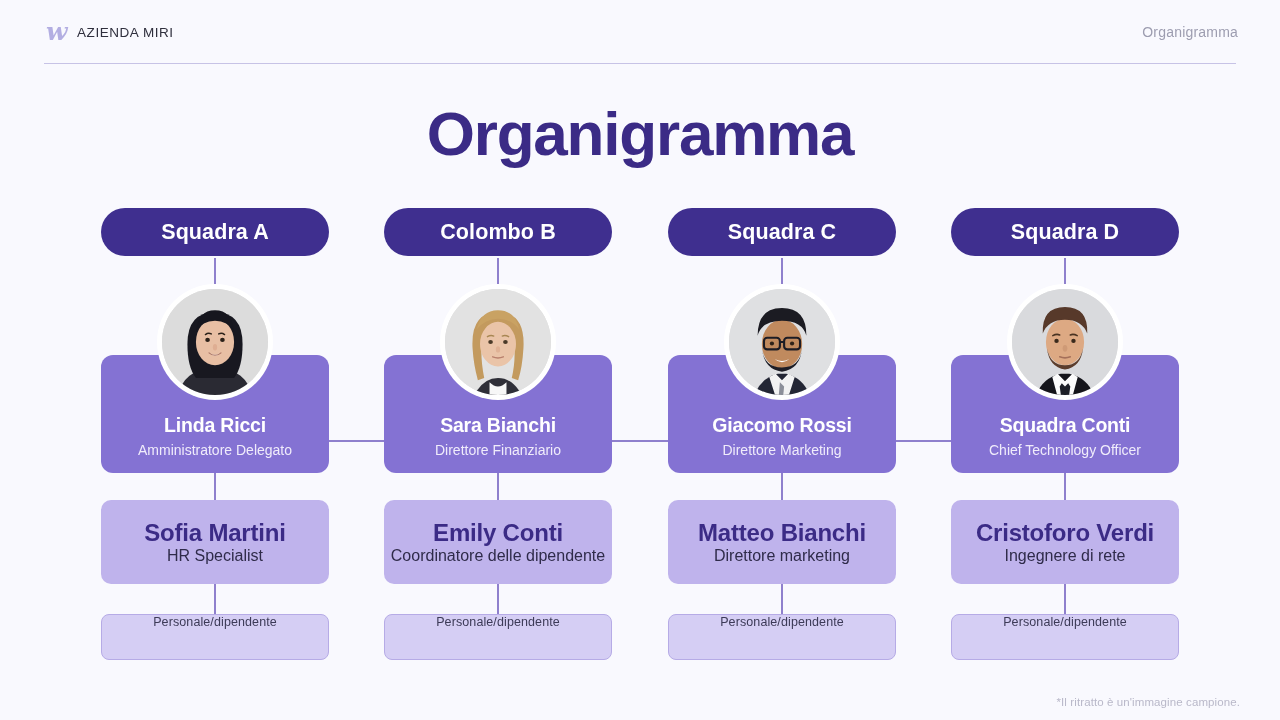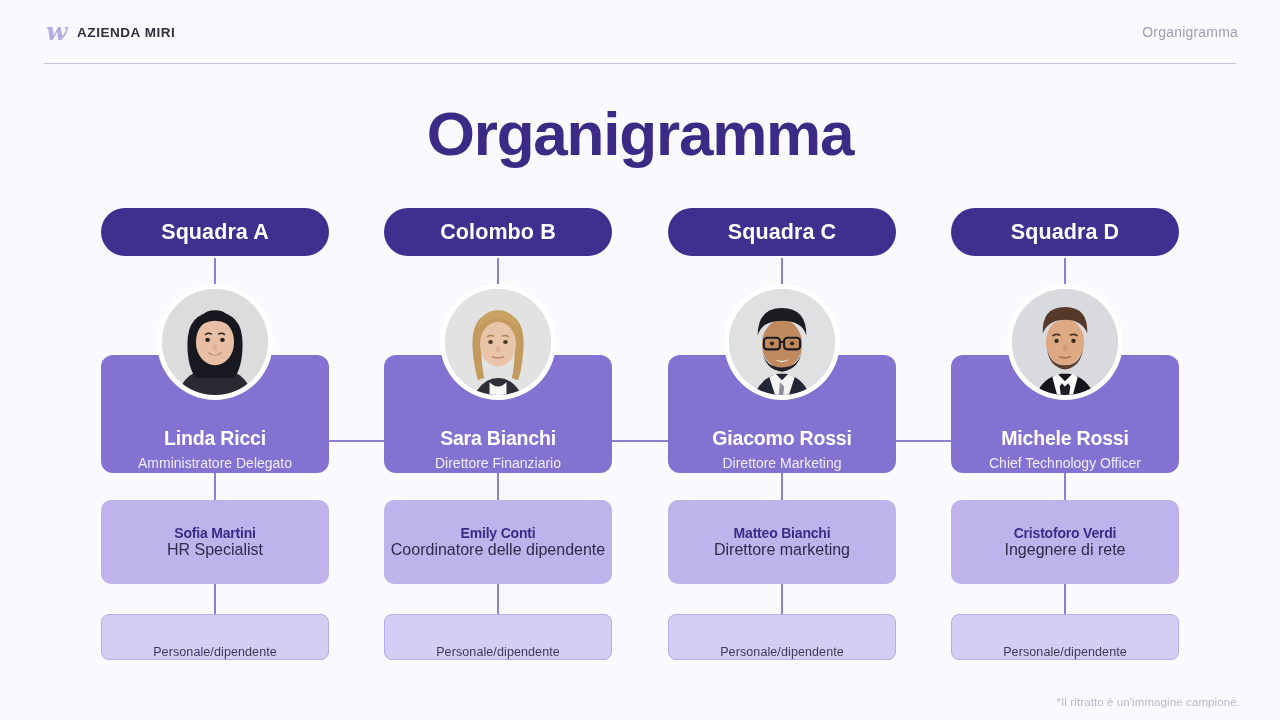--- a/index.html
+++ b/index.html
@@ -44,21 +44,21 @@
     font-size: 25px;
     color: #b3aee2;
     line-height: 1;
     letter-spacing: -1.5px;
     transform: translateY(-1px);
   }
   .brand-name {
     font-size: 13.5px;
     letter-spacing: 0.55px;
     color: #2f2f3d;
-    font-weight: 700;
+    font-weight: 400;
   }
   .header-right {
     margin-left: auto;
     font-size: 14px;
     color: #9d9db0;
     letter-spacing: 0.2px;
   }
 
   
   .page-title {
@@ -133,21 +133,21 @@
     top: 147px;
     left: 0;
     width: 228px;
     height: 118px;
     border-radius: 12px;
     background: #8472d3;
     display: flex;
     flex-direction: column;
     align-items: center;
     justify-content: flex-end;
-    padding-bottom: 2px;
+    padding-bottom: 15px;
     z-index: 1;
   }
   .leader-name {
     font-size: 19.5px;
     font-weight: 700;
     color: #ffffff;
     letter-spacing: -0.2px;
     line-height: 1.15;
   }
   .leader-role {
@@ -188,21 +188,21 @@
     width: 228px;
     height: 84px;
     border-radius: 10px;
     background: #bfb3ec;
     display: flex;
     flex-direction: column;
     align-items: center;
     justify-content: center;
   }
   .manager-name {
-    font-size: 14px;
+    font-size: 24px;
     font-weight: 700;
     color: #3b2b86;
     letter-spacing: -0.2px;
     line-height: 1.15;
   }
   .manager-role {
     font-size: 16px;
     color: #2f2b4a;
     line-height: 1.15;
     text-align: right;
@@ -212,21 +212,21 @@
   .staff-card {
     position: absolute;
     top: 406px;
     left: 0;
     width: 228px;
     height: 46px;
     border-radius: 8px;
     background: #d5cef4;
     border: 1px solid #b6abe6;
     display: flex;
-    align-items: flex-end;
+    align-items: flex-start;
     justify-content: center;
   }
   .staff-label {
     font-size: 12.5px;
     color: #3c3a57;
     letter-spacing: 0.1px;
   }
 
   
   .footnote {
@@ -405,21 +405,21 @@
           <ellipse cx="58" cy="49" rx="2.1" ry="2" fill="#3b2a1c"></ellipse>
           <path d="M38.5 44 q3.5 -2 6.5 -0.7" stroke="#4a3322" stroke-width="1.5" fill="none" stroke-linecap="round"></path>
           <path d="M61.5 44 q-3.5 -2 -6.5 -0.7" stroke="#4a3322" stroke-width="1.5" fill="none" stroke-linecap="round"></path>
           <path d="M45 64 q5 2 10 0" stroke="#a5705a" stroke-width="1.5" fill="none" stroke-linecap="round"></path>
           <ellipse cx="50" cy="56" rx="2.2" ry="3.2" fill="#cf9a76"></ellipse>
         </svg>
       </div>
     </div>
 
     <div class="leader-card">
-      <span class="leader-name">Michele Rossi</span>
+      <span class="leader-name">Squadra Conti</span>
       <span class="leader-role">Chief Technology Officer</span>
     </div>
     <div class="vline v2"></div>
 
     <div class="manager-card">
       <span class="manager-name">Cristoforo Verdi</span>
       <span class="manager-role">Ingegnere di rete</span>
     </div>
     <div class="vline v3"></div>
 

